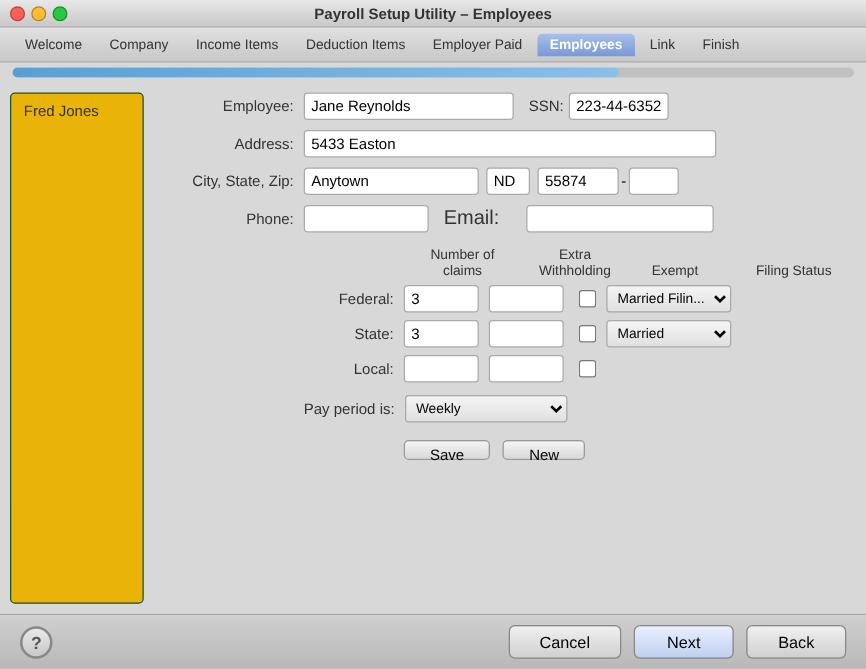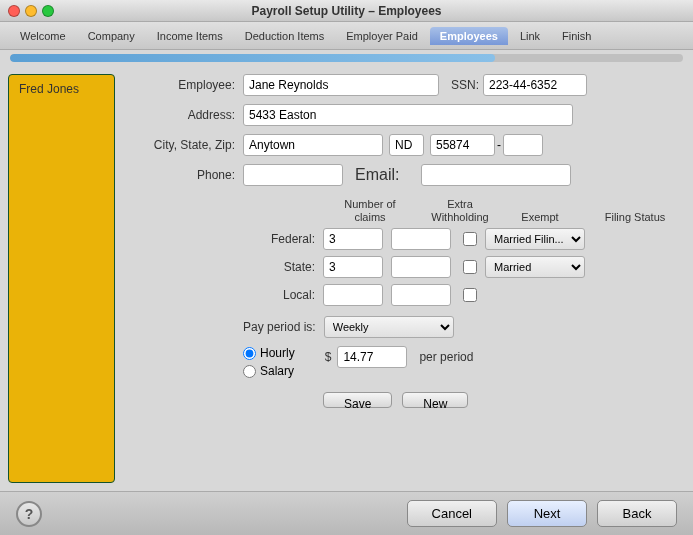--- a/index.html
+++ b/index.html
@@ -130,25 +130,25 @@
 
     input[type="text"] {
       border: 1px solid #aaa;
       border-radius: 3px;
       padding: 2px 5px;
       font-size: 12px;
       background: #fff;
       height: 22px;
     }
     .input-employee {
-      width: 196px;
+      width: 168px;
       background: #ddeeff;
       border: 1px solid #88aacc;
     }
-    .input-ssn { width: 104px; }
+    .input-ssn { width: 80px; text-align: right; }
     .input-address { width: 330px; }
     .input-city { width: 140px; }
     .input-state { width: 35px; }
     .input-zip { width: 65px; }
     .input-zip2 { width: 40px; }
     .input-phone { width: 100px; }
     .input-email { width: 150px; }
 
     .ssn-label {
       font-size: 12px;
@@ -444,37 +444,20 @@
       <div class="pay-period-row">
         <span class="pay-label">Pay period is:</span>
         <select class="pay-select">
           <option>Weekly</option>
           <option>Bi-Weekly</option>
           <option>Semi-Monthly</option>
           <option>Monthly</option>
         </select>
       </div>
 
-      <div style="display:flex; align-items:flex-start; gap:30px;">
-        <div class="radio-group">
-          <div class="radio-row">
-            <input type="radio" name="paytype" checked="" style="">
-            <span>Hourly</span>
-          </div>
-          <div class="radio-row">
-            <input type="radio" name="paytype" style="">
-            <span>Salary</span>
-          </div>
-        </div>
-        <div style="display:flex; align-items:center; margin-top: 0px; gap: 6px;">
-          <span class="dollar-sign">$</span>
-          <input type="text" class="input-amount" value="14.77" style="">
-          <span class="per-period">per period</span>
-        </div>
-      </div>
     </div>
 
     <div class="action-buttons">
       <button class="btn">Save</button>
       <button class="btn btn-new">New</button>
     </div>
 
   </div>
 </div>
 

